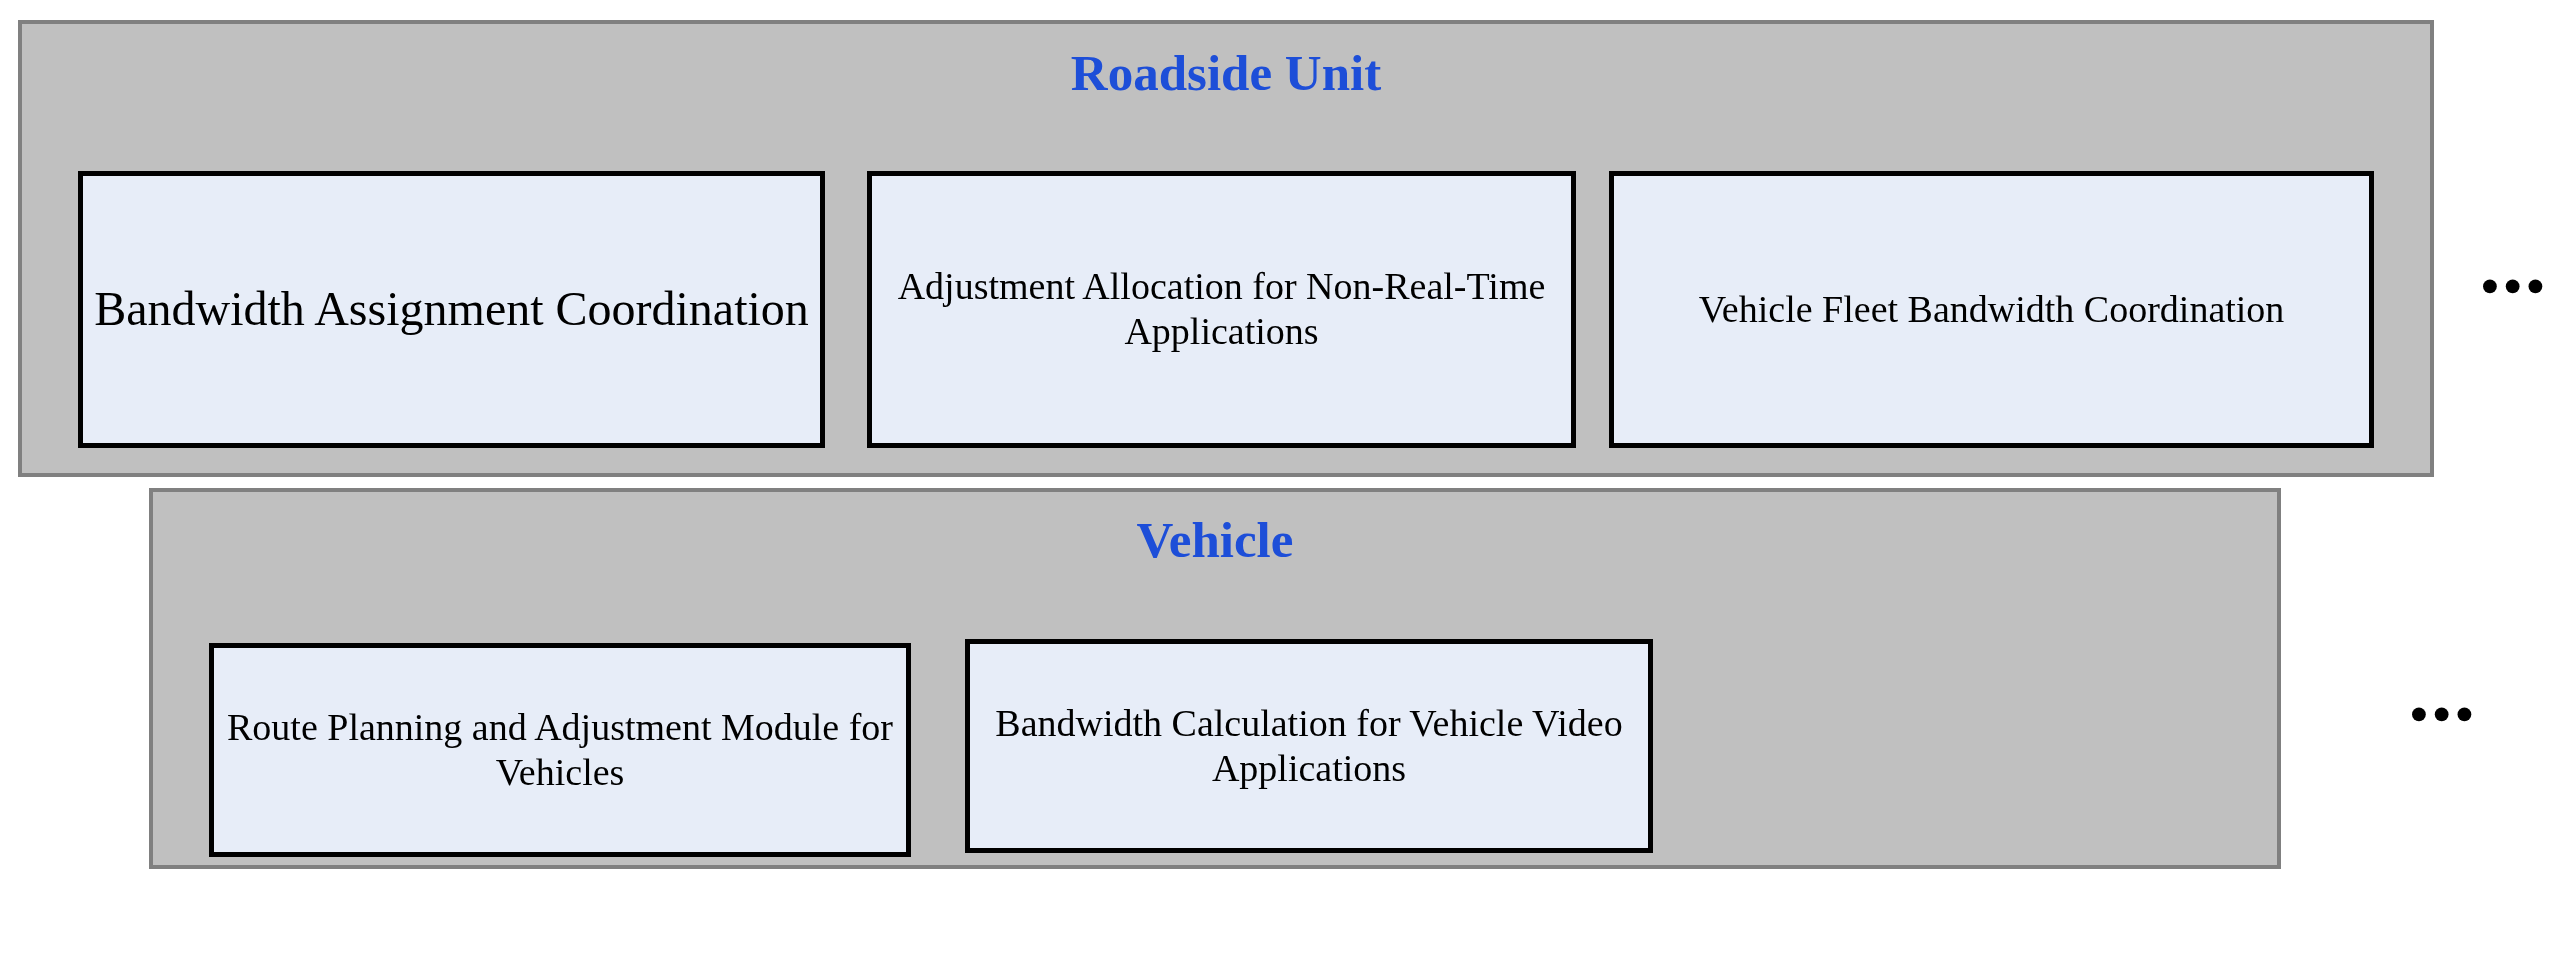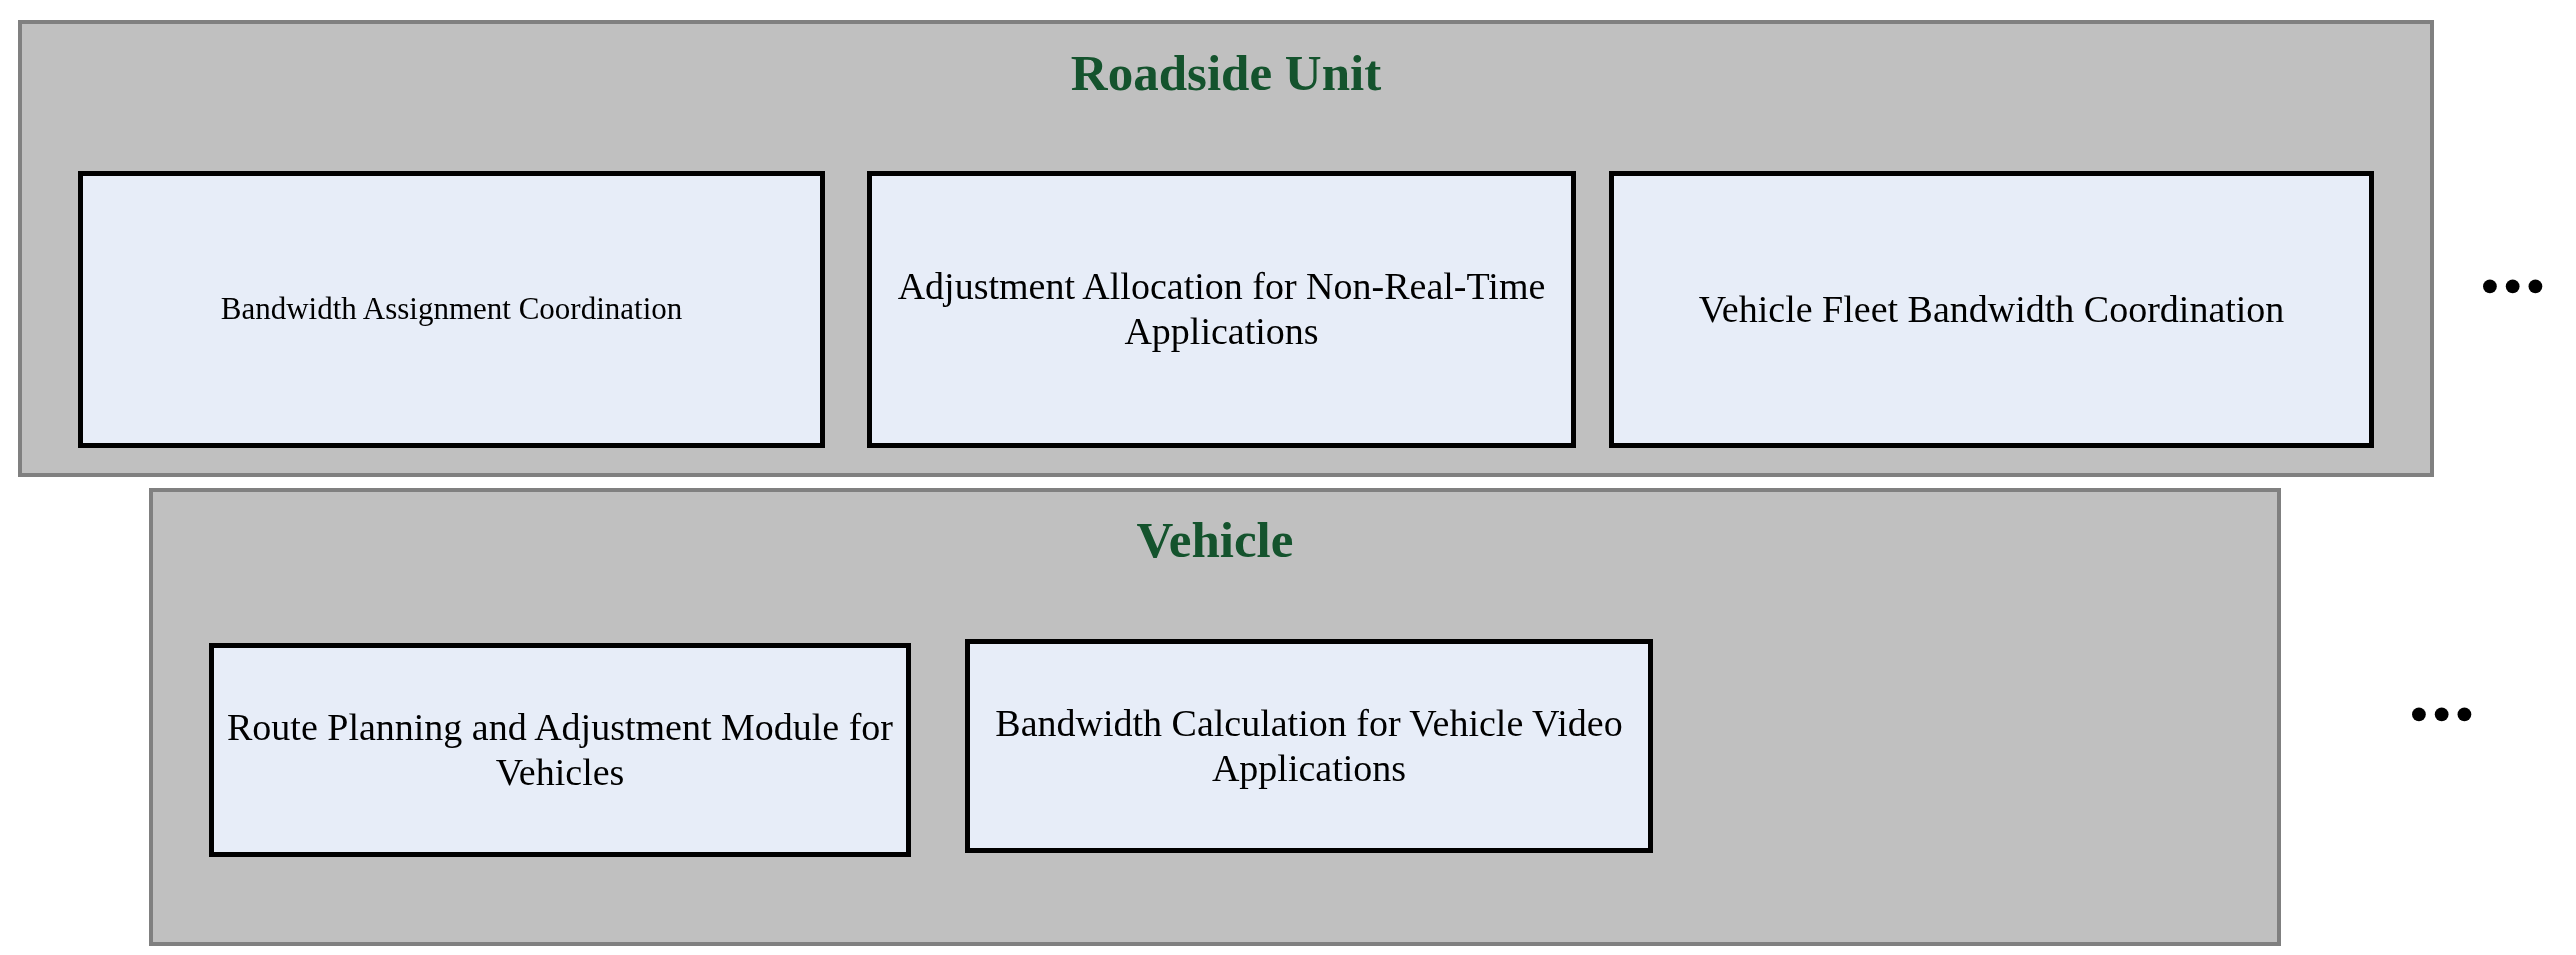--- a/index.html
+++ b/index.html
@@ -22,21 +22,21 @@
     background: #c0c0c0;
     border: 4.9px solid #808080;
     box-sizing: border-box;
   }
   .group-title {
     position: absolute;
     left: 0;
     right: 0;
     text-align: center;
     font-weight: bold;
-    color: #14532d;
+    color: #1d4ed8;
     font-family: "Liberation Serif", "DejaVu Serif", serif;
     line-height: 1;
     white-space: nowrap;
   }
 
   
   .module {
     position: absolute;
     background: #e7edf8;
     border: 5.7px solid #000000;
@@ -62,27 +62,27 @@
     font-weight: bold;
     font-family: "Liberation Serif", "DejaVu Serif", serif;
     letter-spacing: 4.9px;
     line-height: 1;
     white-space: nowrap;
   }
 
   
   #rsu-group        { left: 18px;  top: 19.6px;   width: 2416px; height: 457px; }
   #rsu-title        { top: 24.5px;   font-size: 51px; }
-  #rsu-mod-0        { left: 56px;  top: 147px;  width: 747px;  height: 277px; font-size: 31px; text-align: center; }
+  #rsu-mod-0        { left: 56px;  top: 147px;  width: 747px;  height: 277px; font-size: 48px; text-align: center; }
   #rsu-mod-1        { left: 845px;top: 147px;  width: 709px;  height: 277px; font-size: 38px; }
   #rsu-mod-2        { left: 1587px;top: 147px;  width: 765px;  height: 277px; font-size: 38px; }
   #rsu-ellipsis     { left: 2481px;top: 261px;  font-size: 51px; }
 
   
-  #veh-group        { left: 149px; top: 488px;  width: 2132px; height: 458px; }
+  #veh-group        { left: 149px; top: 488px;  width: 2132px; height: 381px; }
   #veh-title        { top: 23px;   font-size: 51px; }
   #veh-mod-0        { left: 56px;  top: 151px;  width: 702px;  height: 214px; font-size: 38px; }
   #veh-mod-1        { left: 800px; top: 147px;  width: 688px;  height: 214px; font-size: 38px; margin-left: 12px; }
   #veh-ellipsis     { left: 2410px;top: 689px;  font-size: 51px; }
 </style>
 </head>
 <body>
 
 <div id="canvas">
 

